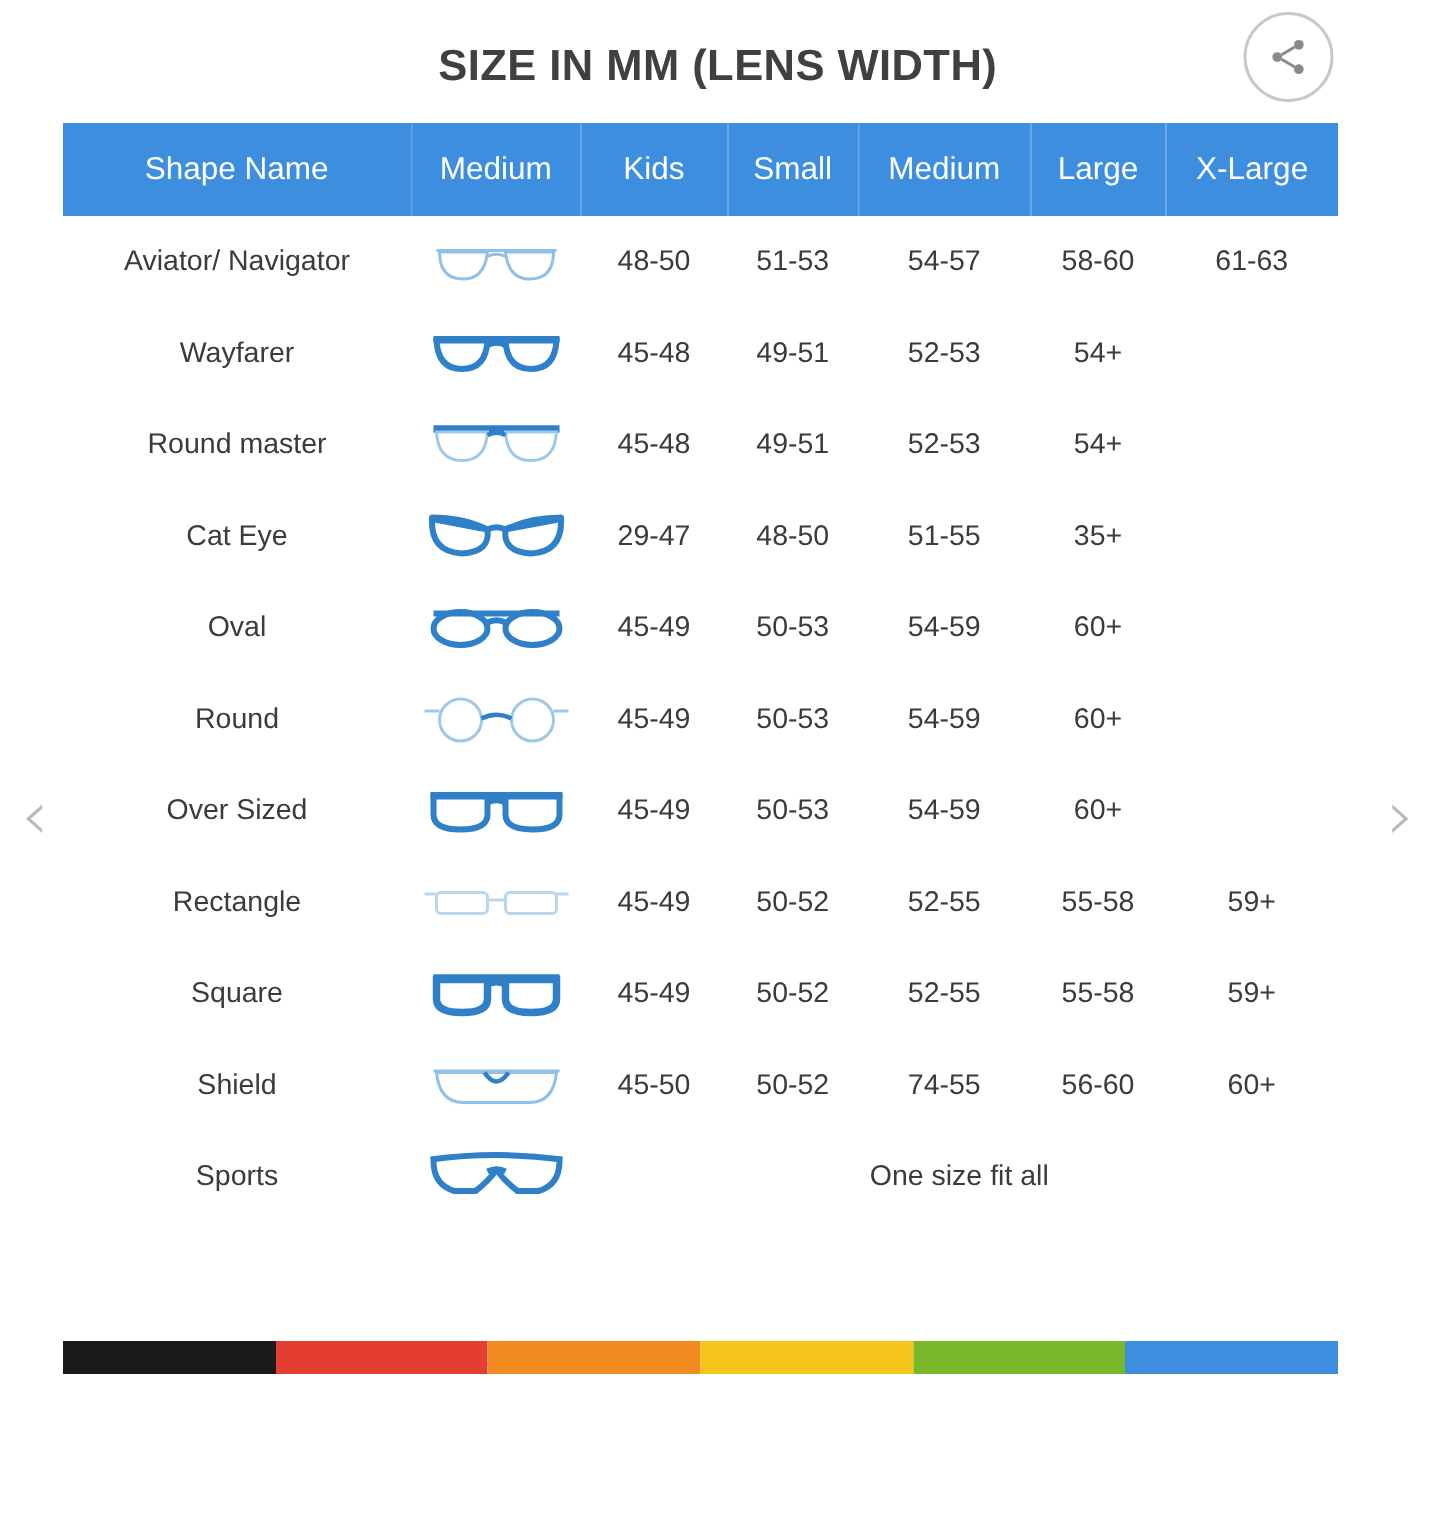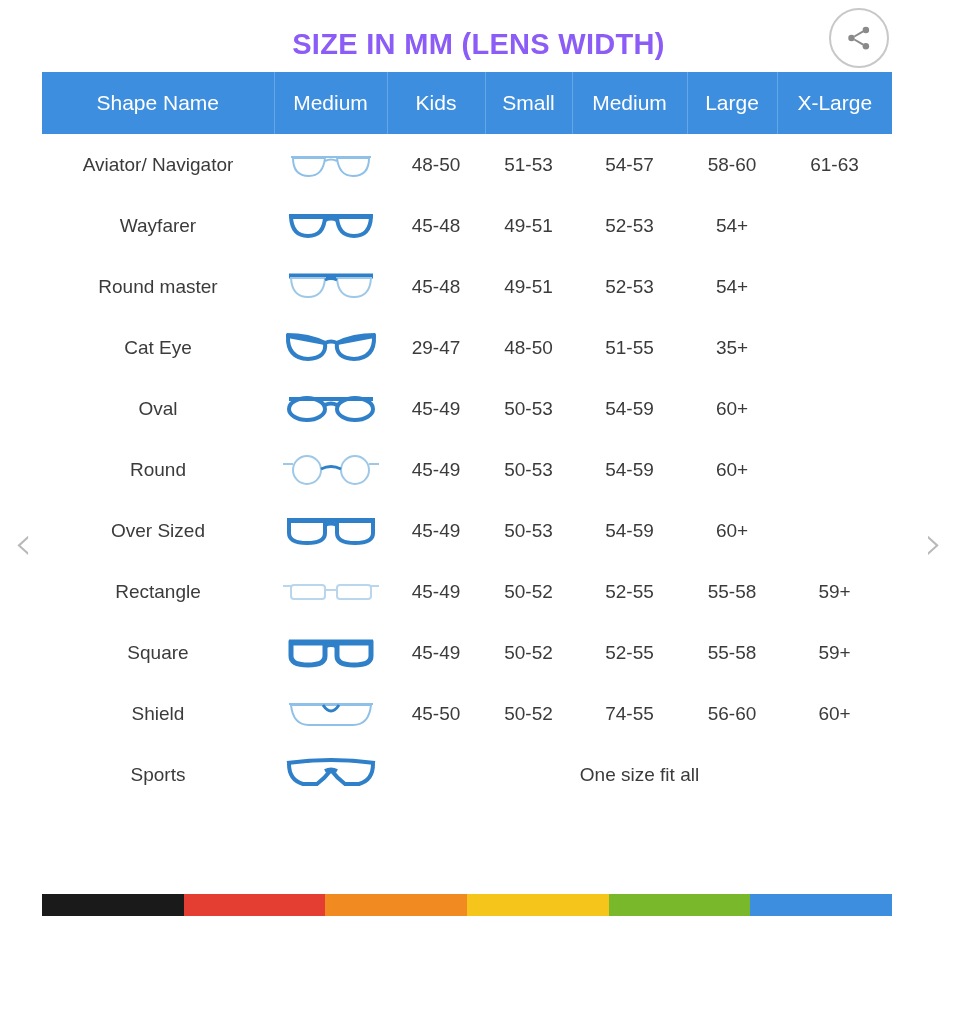--- a/index.html
+++ b/index.html
@@ -26,21 +26,21 @@
     left: 0; top: 0;
     width: 957px;
     height: 88px;
     display: flex;
     align-items: center;
     justify-content: center;
   }
   .title {
     font-size: 29px;
     font-weight: bold;
-    color: #8b5cf6;
+    color: #404040;
     letter-spacing: 0.3px;
     text-align: center;
   }
   
   .share-btn {
     position: absolute;
     right: 68px;
     top: 8px;
     width: 60px;
     height: 60px;
@@ -49,21 +49,21 @@
     background: #ffffff;
     display: flex;
     align-items: center;
     justify-content: center;
     box-sizing: border-box;
   }
   
   .card {
     position: absolute;
     left: 42px;
-    top: 72px;
+    top: 82px;
     width: 850px;
     background: #ffffff;
   }
   table.size-table {
     border-collapse: collapse;
     width: 850px;
     table-layout: fixed;
   }
   table.size-table thead th {
     background: #3d8ede;

